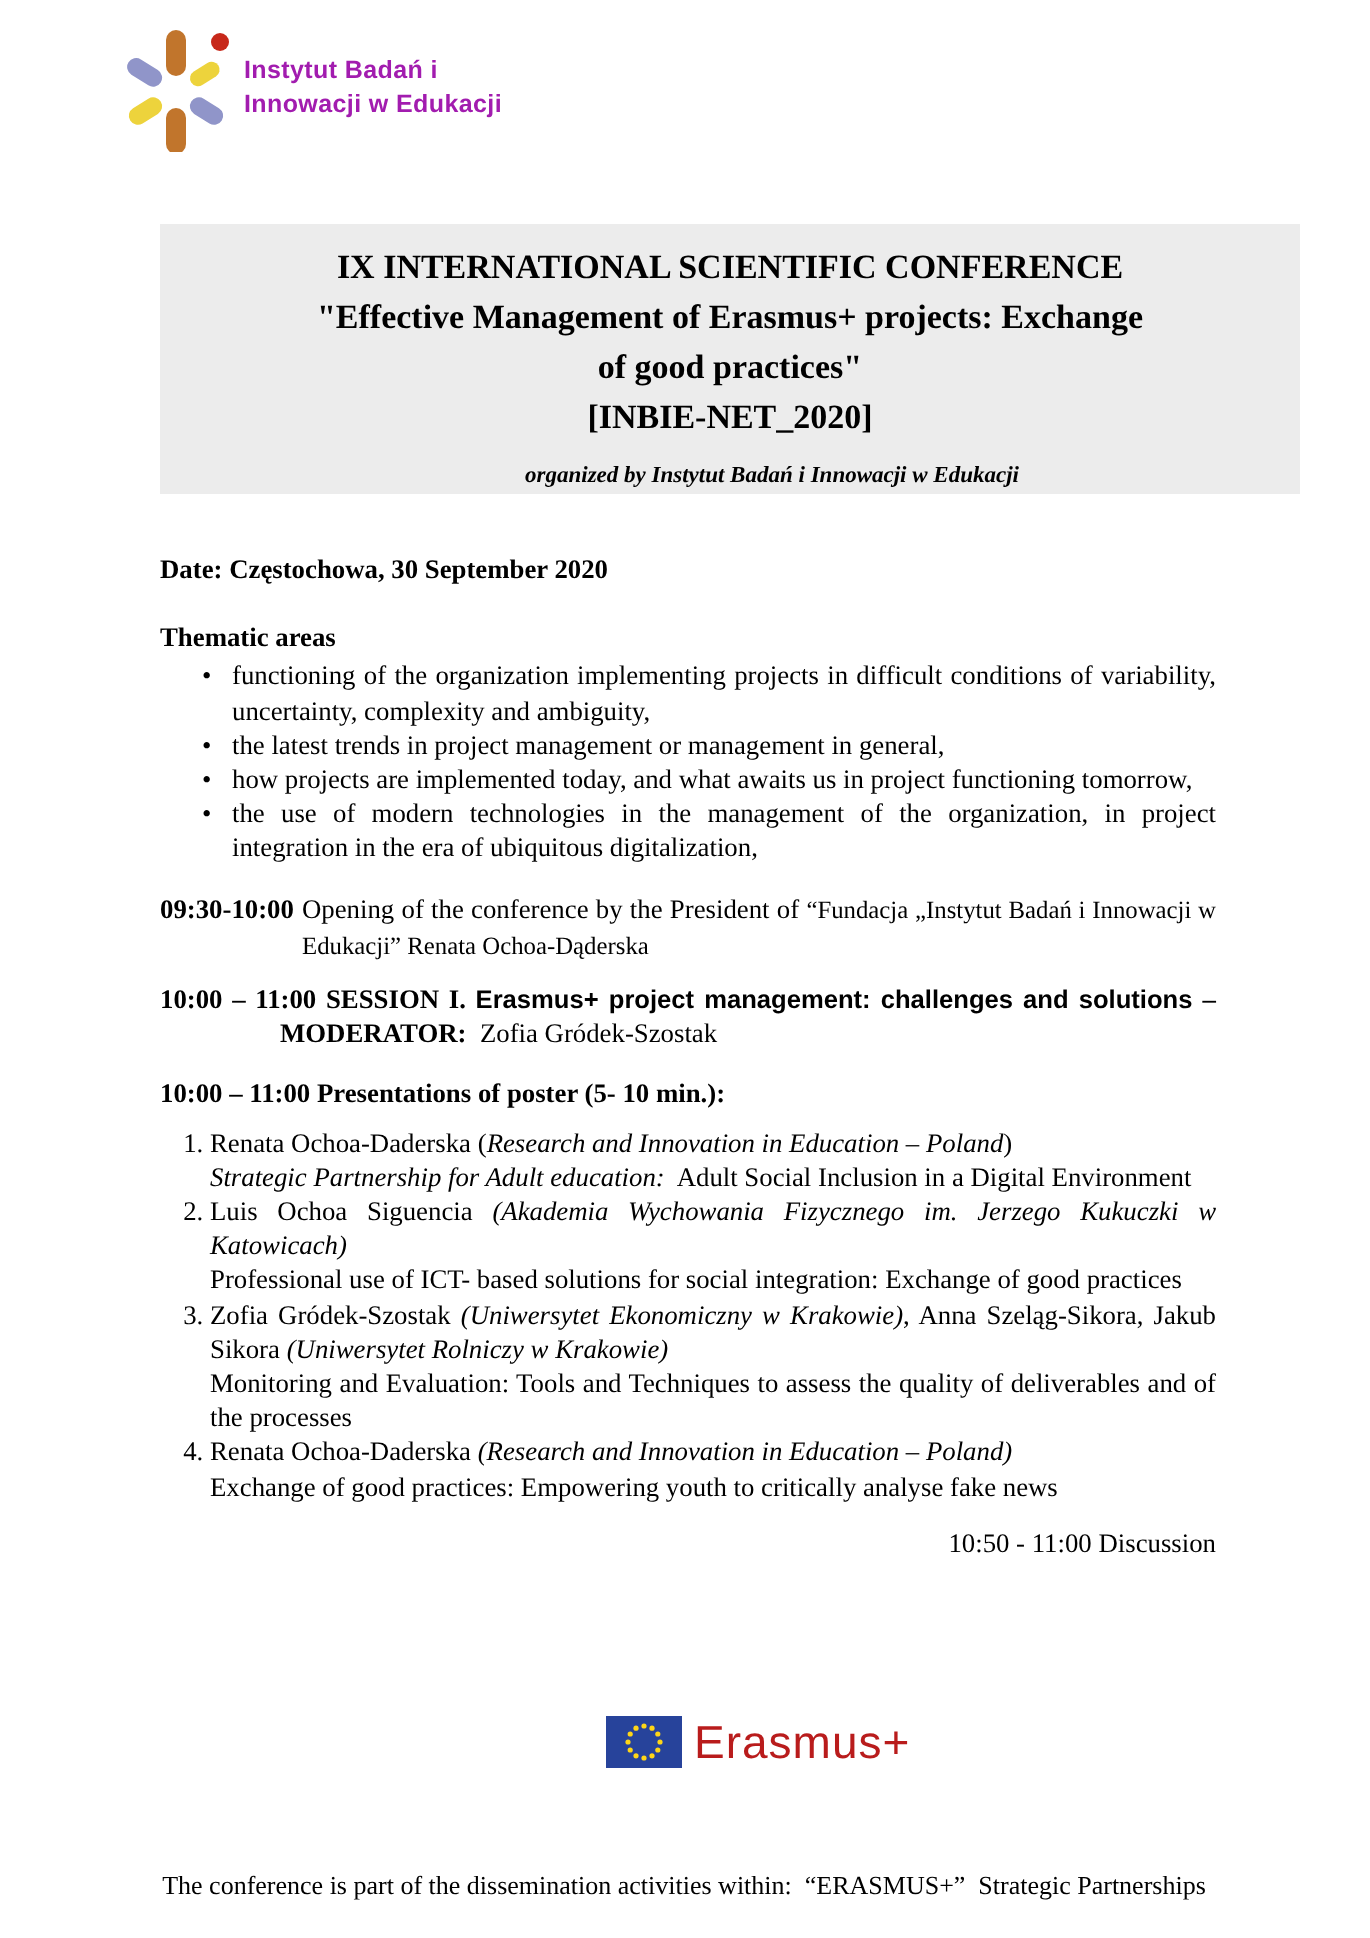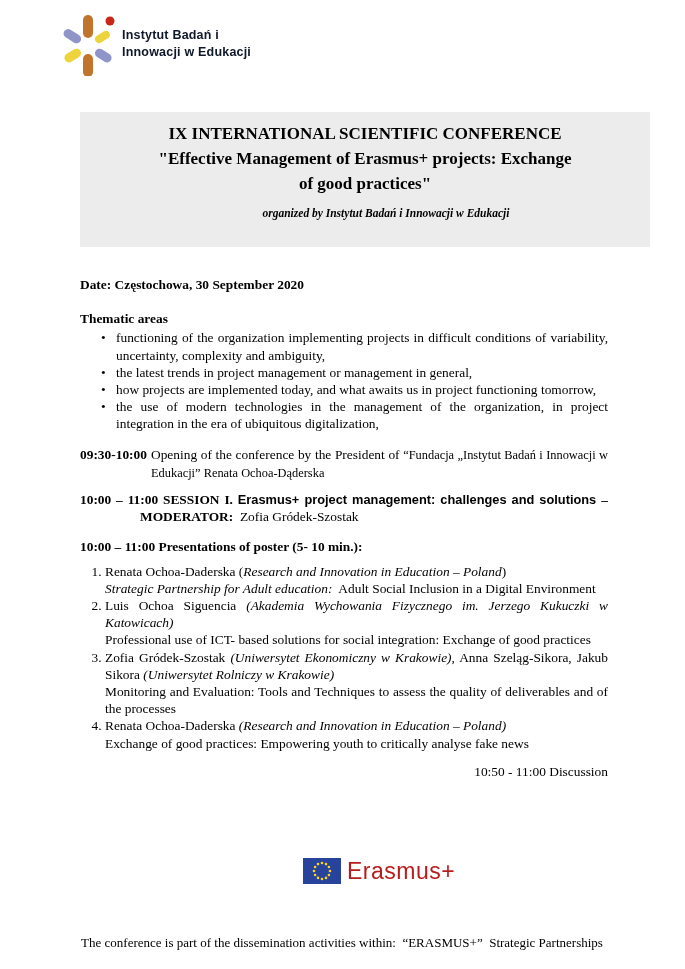--- a/index.html
+++ b/index.html
@@ -15,21 +15,21 @@
     overflow:hidden;
   }
 
   
   .logo-row { position:absolute; left:62px; top:12px; display:flex; align-items:center; }
   .logo-mark { width:56px; height:64px; display:block; }
   .logo-text {
     margin-left:4px;
     font-family:"Liberation Sans", sans-serif;
     font-weight:700; font-size:12.5px; line-height:17px;
-    color:#0f172a; letter-spacing:0.2px;
+    color:#a21caf; letter-spacing:0.2px;
   }
 
   
   .header-box {
     position:absolute; left:80px; top:112px;
     width:570px; height:135px;
     background:#ececec;
     text-align:center;
     padding-top:9px;
   }
@@ -131,20 +131,21 @@
     <div class="logo-text">
       <div>Instytut Badań i</div>
       <div>Innowacji w Edukacji</div>
     </div>
   </header>
 
   <section class="header-box">
     <div class="title">IX INTERNATIONAL SCIENTIFIC CONFERENCE</div>
     <div class="title">"Effective Management of Erasmus+ projects: Exchange</div>
     <div class="title">of good practices"</div>
+    <div class="title">[INBIE-NET_2020]</div>
     <div class="organized">organized by Instytut Badań i Innowacji w Edukacji</div>
   </section>
 
   <main class="content">
 
     <p class="line bold mb">Date: Częstochowa, 30 September 2020</p>
 
 
     <p class="line bold">Thematic areas</p>
     <ul class="bullets">

